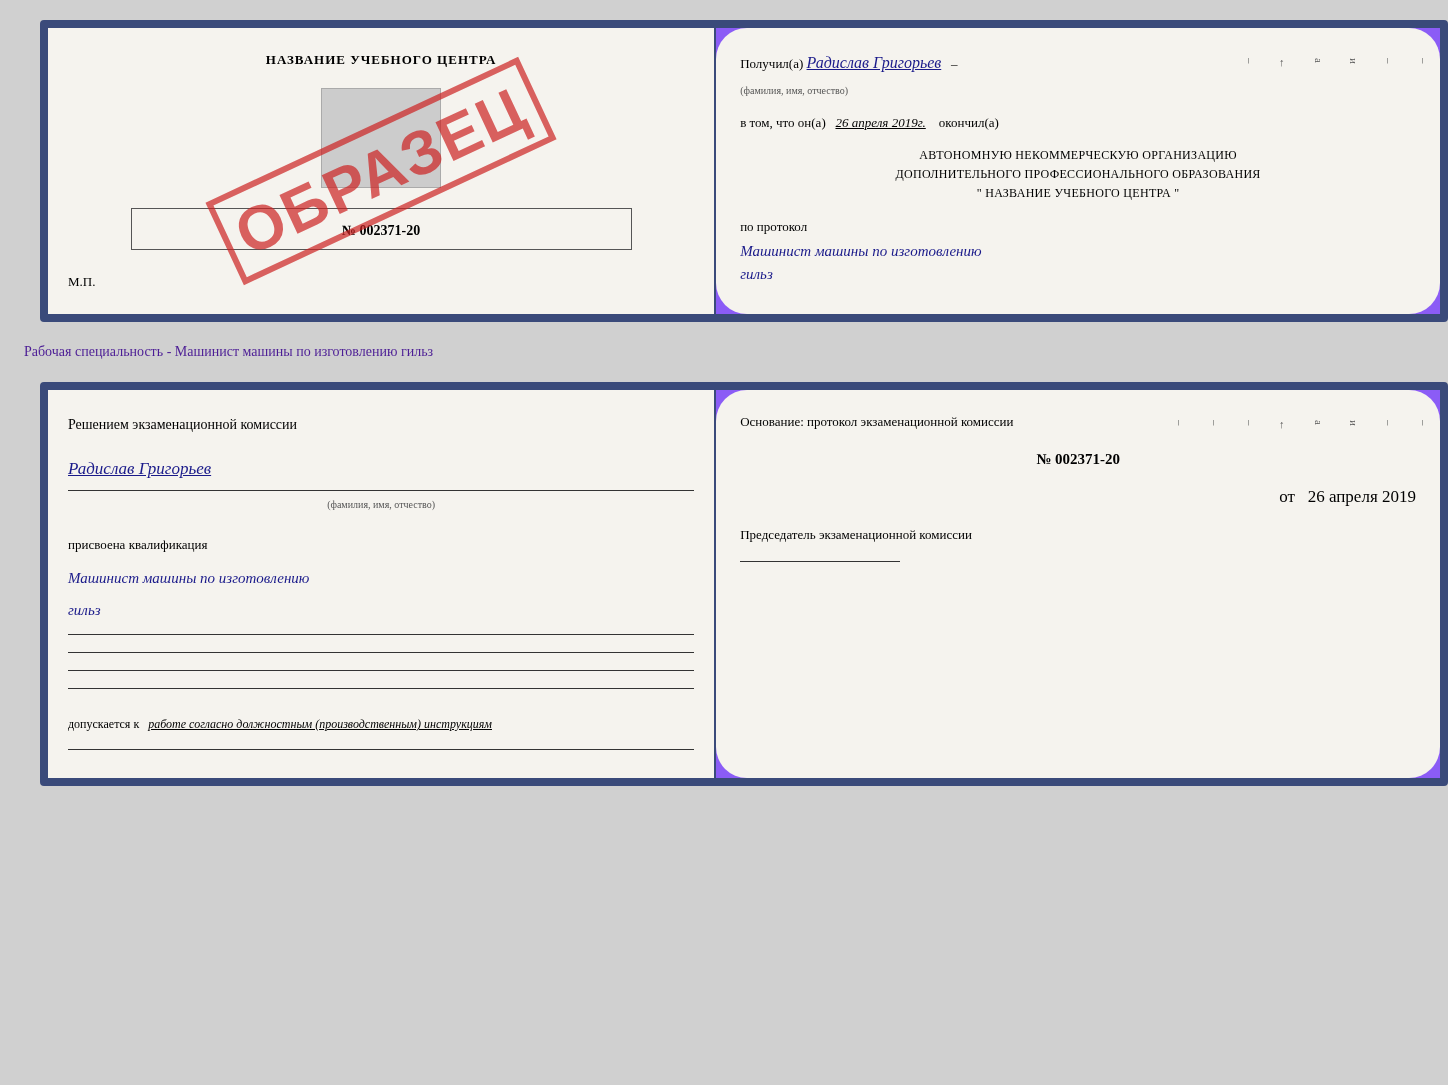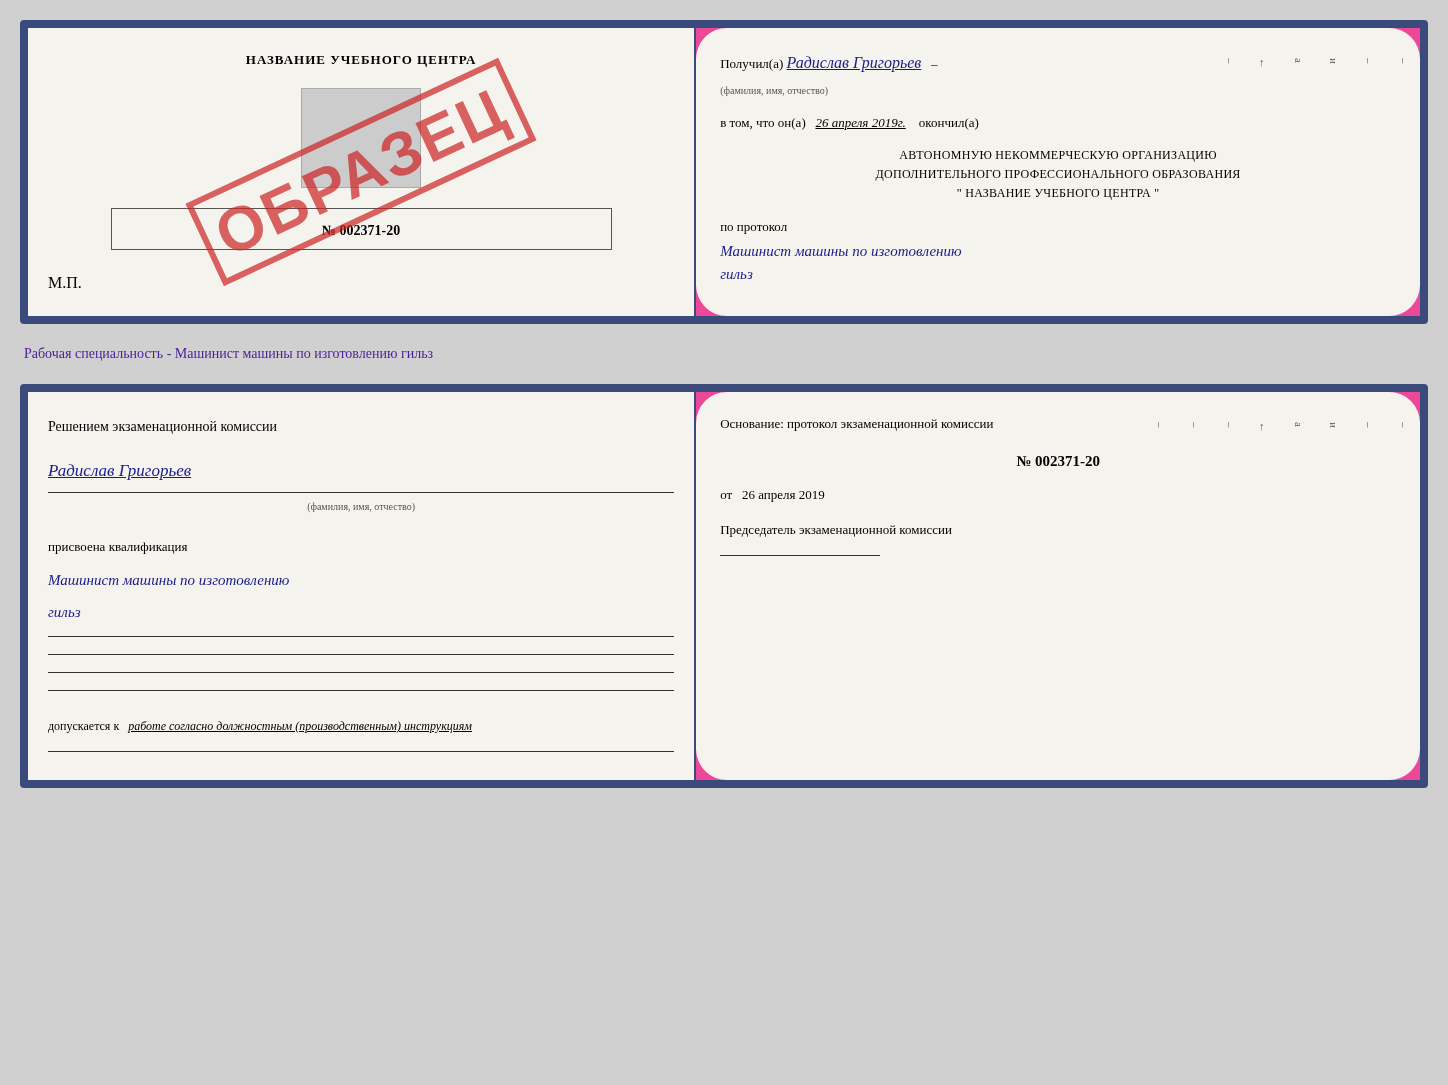--- a/index.html
+++ b/index.html
@@ -8,27 +8,28 @@
       font-family: 'Times New Roman', Times, serif;
       width: 1448px;
       min-height: 1085px;
       padding: 20px;
       display: flex;
       flex-direction: column;
       gap: 18px;
     }
 
     .document-card {
-      background: #ec4899;
+      background: #8b5cf6;
       border: 8px solid #3a4a7a;
       border-radius: 4px;
       display: flex;
       width: 100%;
       position: relative;
       overflow: hidden;
+      margin-left: 20px;
     }
 
     .doc-left {
       width: 48%;
       border-right: 2px solid #3a4a7a;
       padding: 24px 20px;
       position: relative;
       background: #f5f3ee;
     }
 
@@ -88,21 +89,21 @@
     }
 
     .issued-line {
       font-size: 13px;
       margin-top: 10px;
       text-align: left;
       width: 100%;
     }
 
     .mp-line {
-      font-size: 16px;
+      font-size: 13px;
       margin-top: 12px;
       width: 100%;
       text-align: left;
     }
 
     
     .obrazec-stamp {
       position: absolute;
       top: 50%;
       left: 50%;
@@ -274,22 +275,22 @@
     }
 
     .protocol-number {
       font-size: 15px;
       text-align: center;
       font-weight: bold;
       margin: 8px 0;
     }
 
     .date-from {
-      font-size: 13px;
-      text-align: left;
+      font-size: 17px;
+      text-align: right;
       margin-bottom: 12px;
     }
 
     .signatory-block {
       margin-top: 12px;
     }
 
     .signatory-title {
       font-size: 13px;
       line-height: 1.5;

